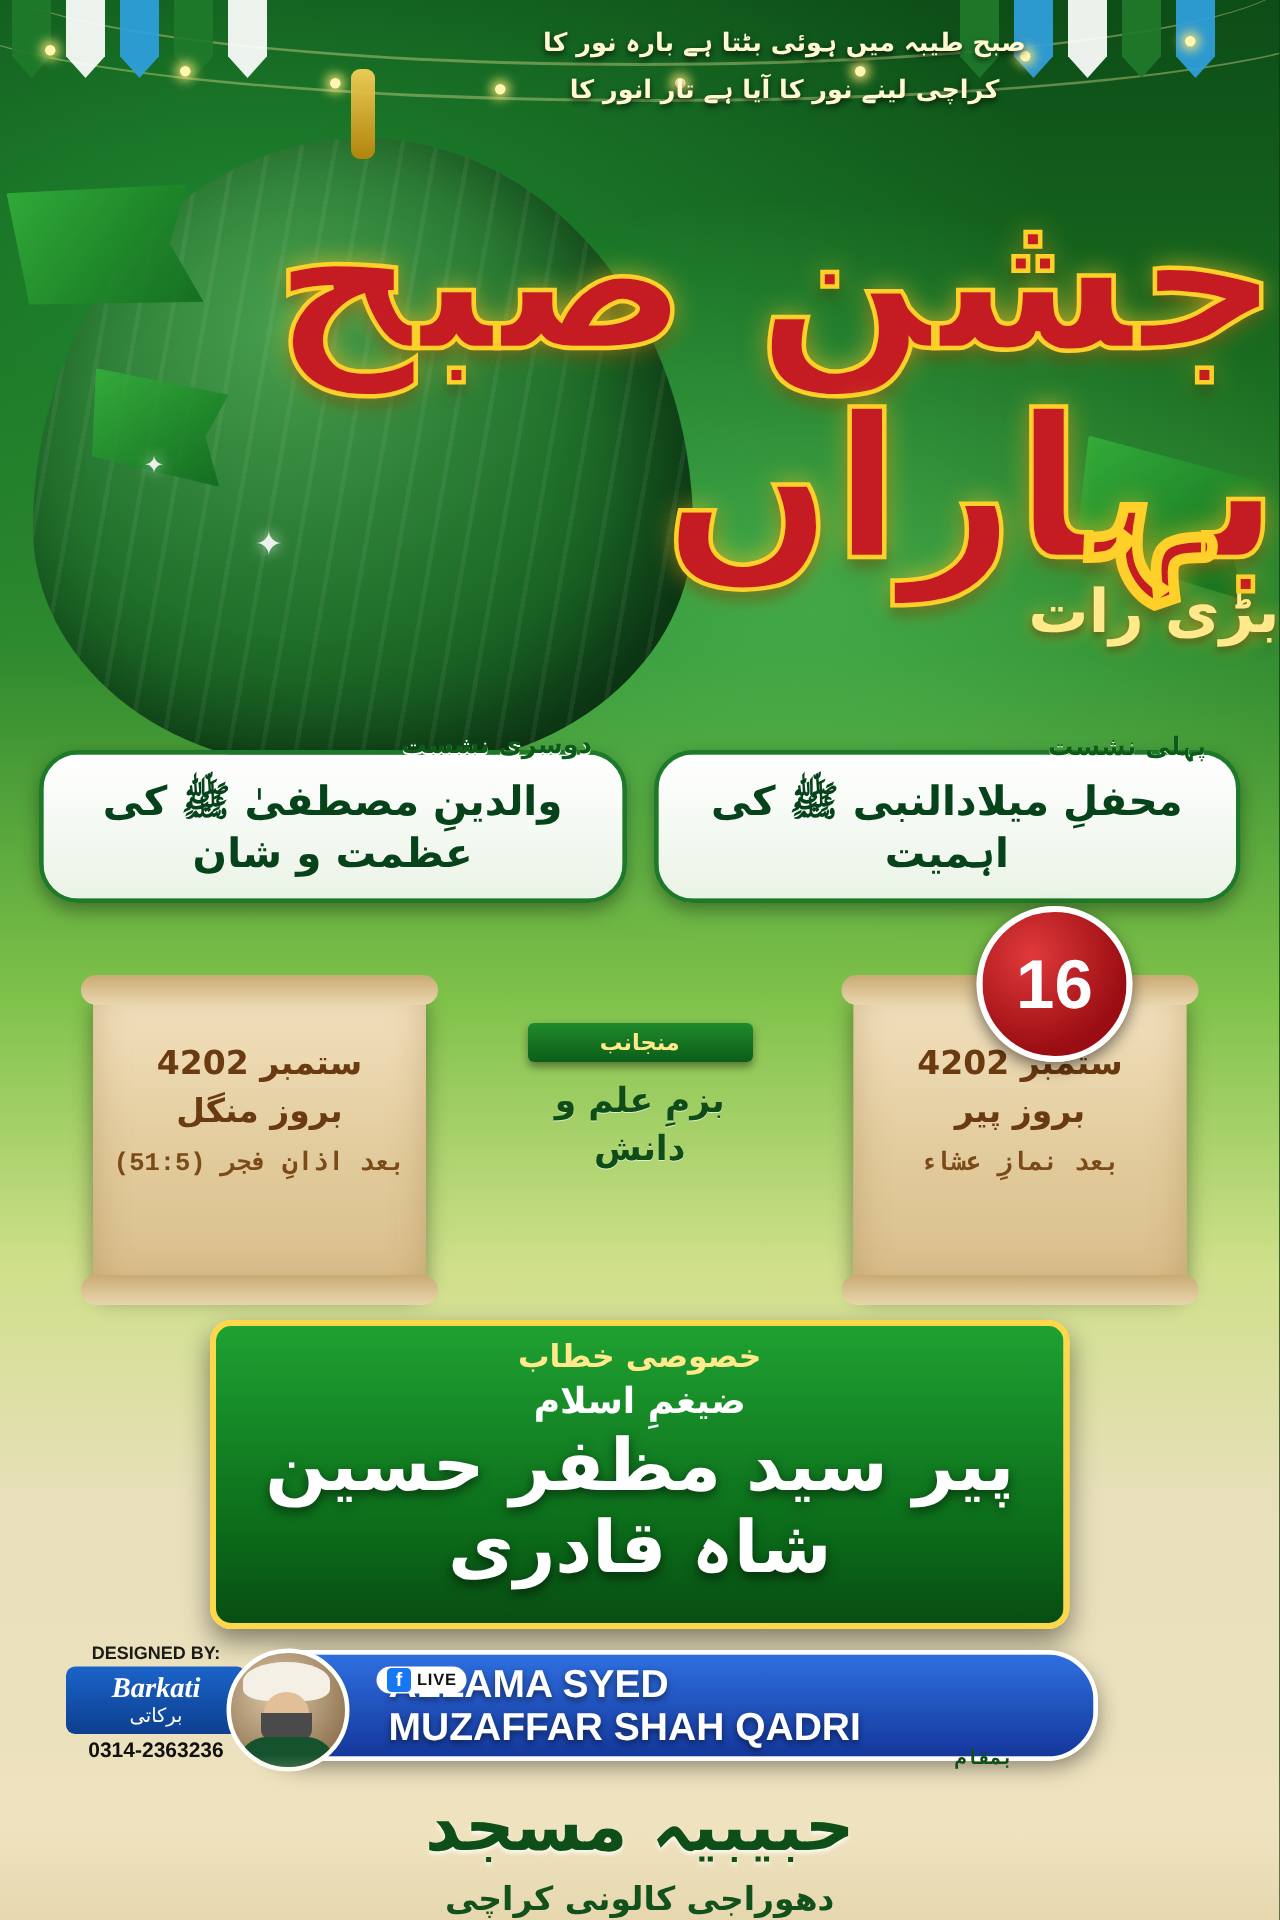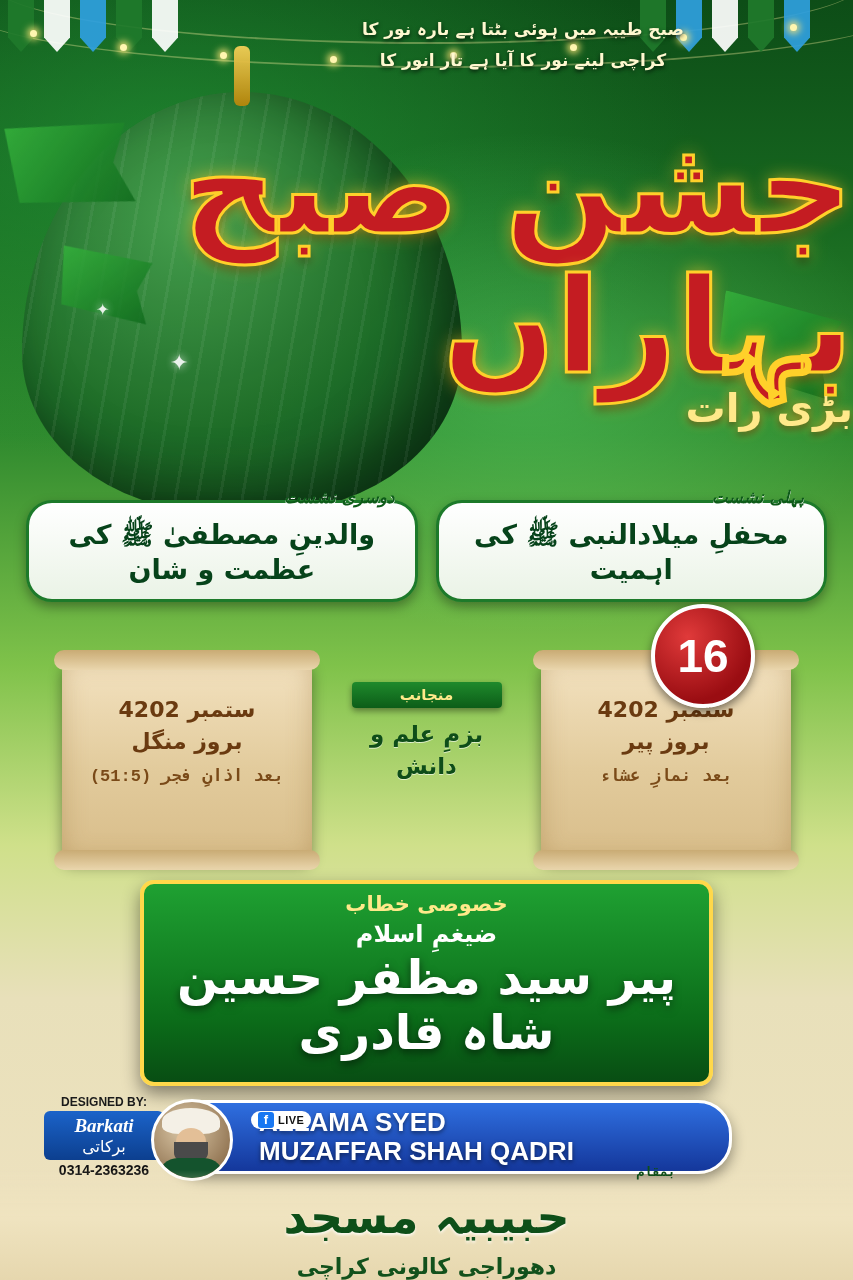--- a/index.html
+++ b/index.html
@@ -81,30 +81,30 @@
   .sessions{position:absolute;top:500px;left:26px;right:26px;display:flex;gap:18px;}
   .session{
     flex:1;background:linear-gradient(180deg,#ffffff,#eaf3e6);
     border:3px solid #1d7a2a;border-radius:26px;
     box-shadow:0 5px 12px rgba(0,0,0,.35);
     padding:14px 12px 12px;text-align:center;position:relative;
   }
   .session .tag{
     position:absolute;top:-16px;right:20px;
     color:#0d5b18;font-size:17px;font-weight:bold;
-    background:transparent;text-shadow:0 1px 0 #fff;font-style:italic;
+    background:transparent;text-shadow:0 1px 0 #fff;
   }
   .session .txt{
     color:#06431a;font-size:27px;font-weight:bold;line-height:1.3;
   }
 
   
   .scrolls{position:absolute;top:630px;left:20px;right:20px;height:250px;}
   .scroll{
-    position:absolute;top:30px;width:250px;height:200px;
+    position:absolute;top:30px;width:222px;height:200px;
     background:linear-gradient(180deg,#f3e2c0,#e2cb9c 55%,#d8bd8a);
     border-radius:10px;
     box-shadow:0 6px 14px rgba(0,0,0,.4), inset 0 0 24px rgba(150,110,50,.35);
   }
   .scroll:before,.scroll:after{
     content:"";position:absolute;left:-8px;right:-8px;height:20px;
     background:linear-gradient(180deg,#c9ab74,#ead6ad);border-radius:10px;
   }
   .scroll:before{top:-10px;} .scroll:after{bottom:-10px;}
   .scroll-left{left:42px;} .scroll-right{right:42px;}
@@ -153,21 +153,21 @@
   
   .designer{
     position:absolute;left:44px;top:1095px;width:120px;text-align:center;
   }
   .designer .dby{font-size:12px;font-weight:bold;color:#1a1a1a;}
   .designer .dcard{
     margin-top:2px;background:linear-gradient(180deg,#1b63c9,#0c3f8f);
     border-radius:6px;padding:4px 2px;color:#fff;
   }
   .designer .dname{font-family:"Liberation Serif",serif;font-style:italic;font-size:19px;font-weight:bold;}
-  .designer .durdu{font-size:16px;}
+  .designer .durdu{font-size:13px;}
   .designer .dphone{font-size:14px;font-weight:bold;color:#111;margin-top:2px;}
 
   
   .livebar{
     position:absolute;left:170px;top:1100px;width:470px;height:68px;
     background:linear-gradient(180deg,#2f6fe0,#14379b);
     border:3px solid #ffffff;border-radius:34px;
     box-shadow:0 6px 14px rgba(0,0,0,.4);
     display:flex;align-items:center;padding-left:86px;
   }

